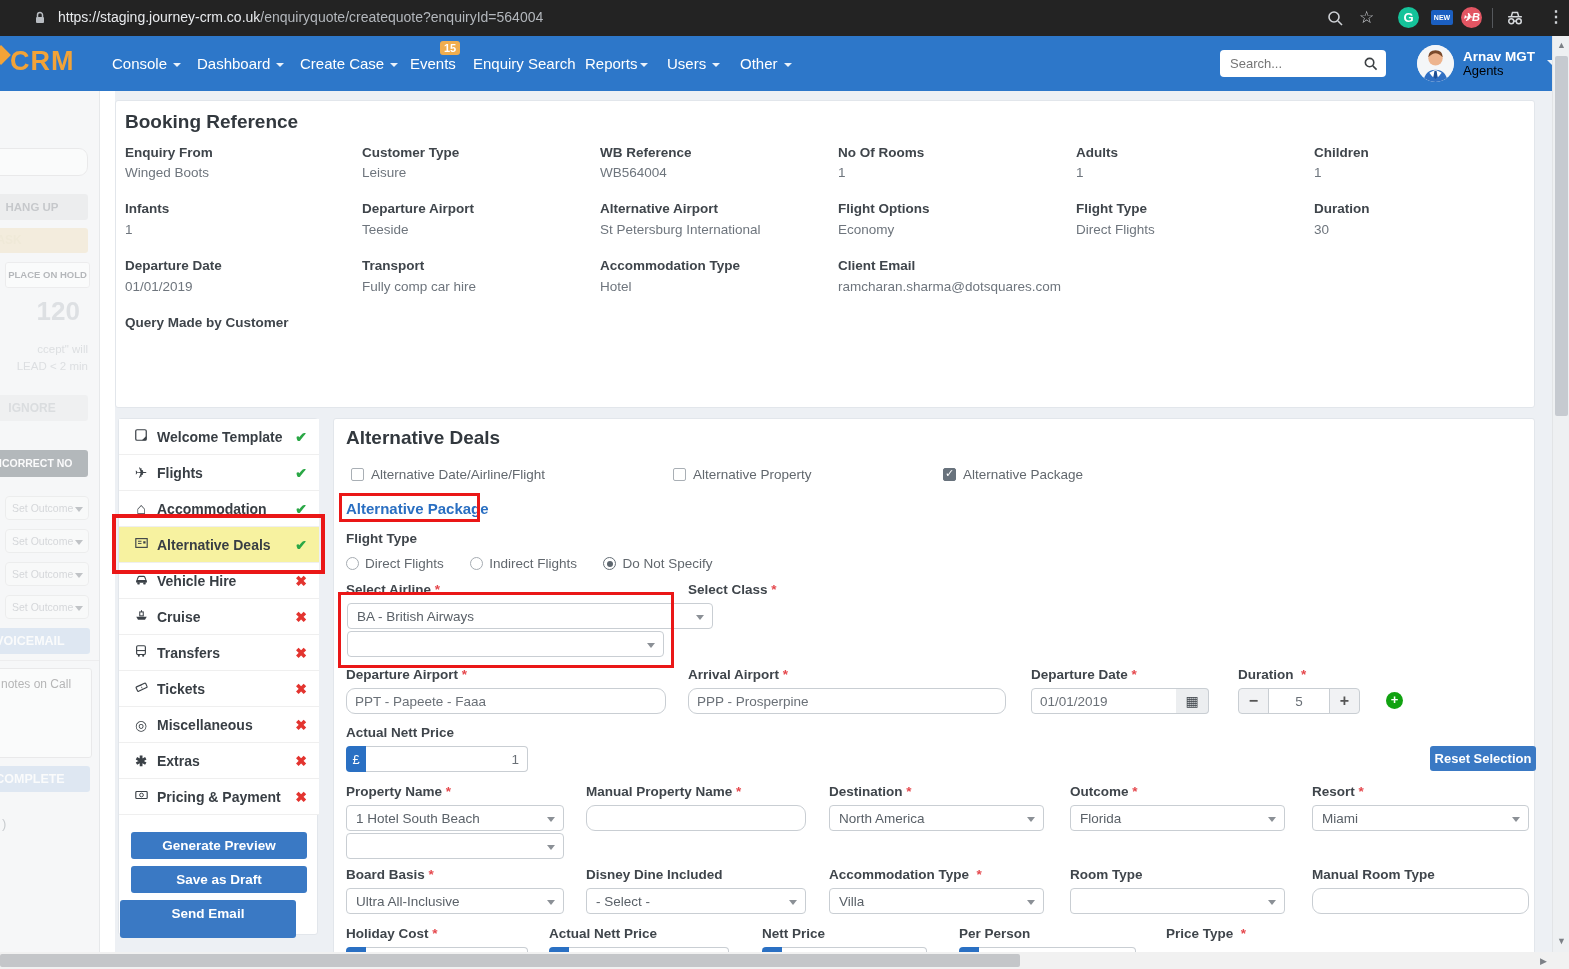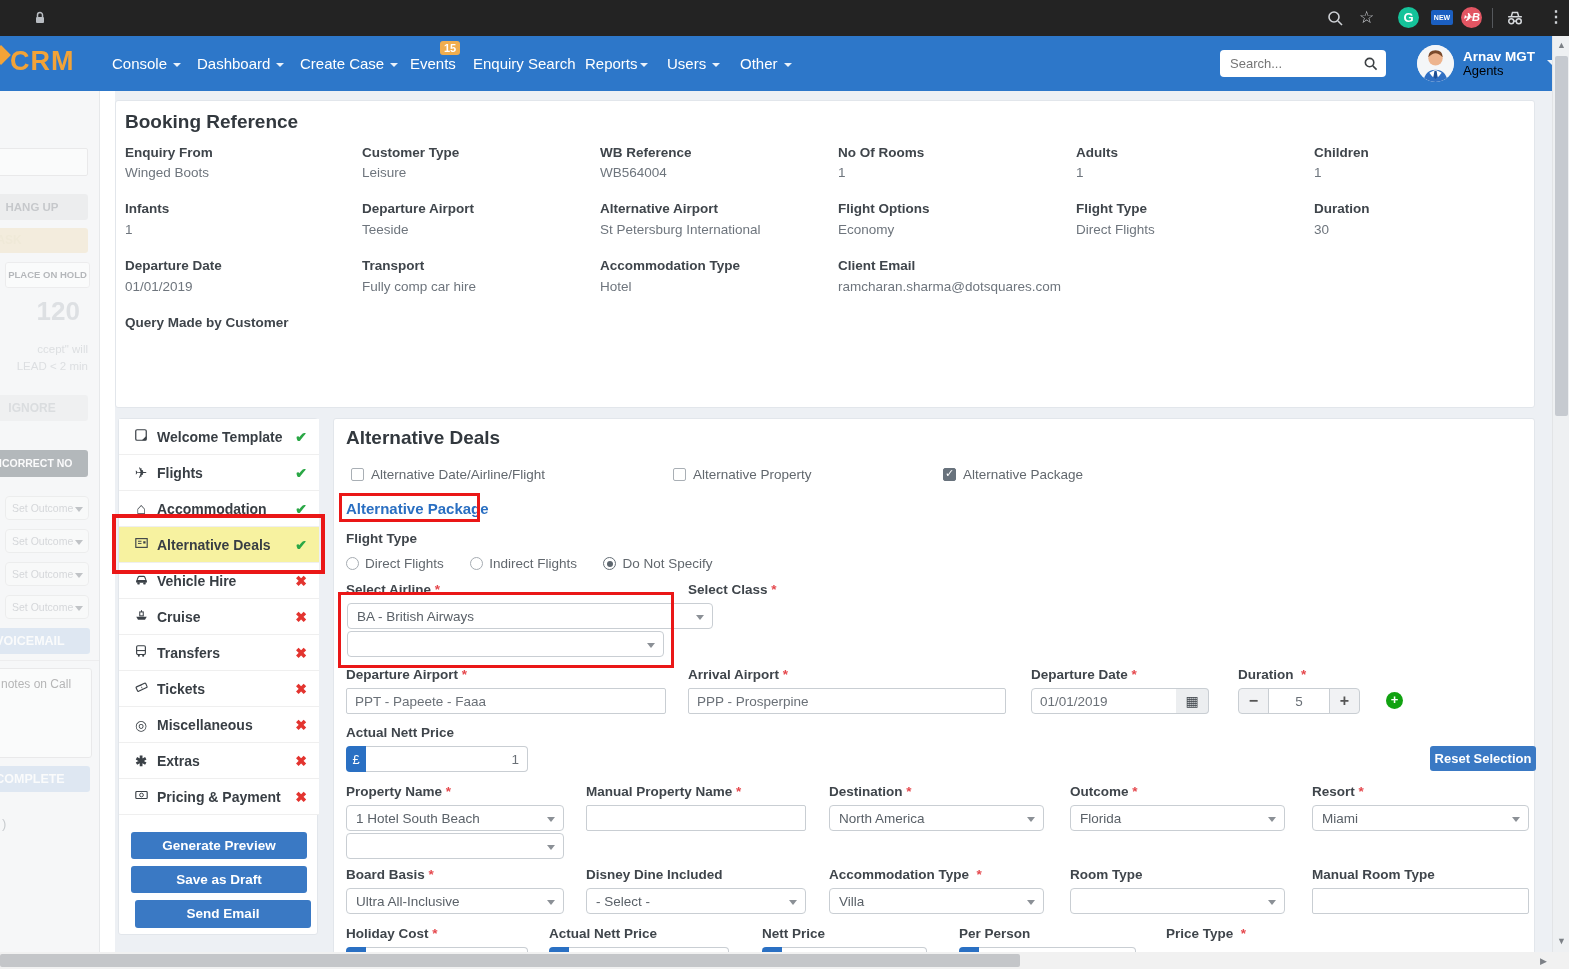--- a/index.html
+++ b/index.html
@@ -42,21 +42,21 @@
 
   
   .card{position:absolute;background:#fff;border:1px solid #e2e6eb;border-radius:3px}
   .lbl{position:absolute;font-size:13.5px;font-weight:bold;color:#3f454b;white-space:nowrap}
   .val{position:absolute;font-size:13.5px;color:#6e757d;white-space:nowrap}
   .req{color:#e5484d;font-weight:bold}
   h1.sect{position:absolute;font-size:19px;color:#32383e}
 
   .sel{position:absolute;height:26px;background:#fff;border:1px solid #c9ced3;border-radius:4px;font-size:13.5px;color:#5a6168;display:flex;align-items:center;padding:0 22px 0 9px;white-space:nowrap;overflow:hidden;cursor:pointer}
   .car{position:absolute;right:8px;top:11px;width:0;height:0;border-left:4px solid transparent;border-right:4px solid transparent;border-top:5px solid #8b9096}
-  .inp{position:absolute;height:26px;border:1px solid #c9ced3;border-radius:2px;font-size:13.5px;color:#6a7077;padding:0 8px;font-family:inherit;background:#fff;outline:none}
+  .inp{position:absolute;height:26px;border:1px solid #c9ced3;border-radius:9px;font-size:13.5px;color:#6a7077;padding:0 8px;font-family:inherit;background:#fff;outline:none}
   .money{position:absolute;height:26px;display:flex}
   .money .cur{width:20px;background:#2a70c3;color:#fff;font-size:13px;display:flex;align-items:center;justify-content:center;border-radius:4px 0 0 4px;flex:none}
   .money input{flex:1;min-width:0;border:1px solid #c9ced3;border-left:none;border-radius:0 4px 4px 0;text-align:right;font-size:13.5px;color:#6a7077;padding:0 8px;font-family:inherit;outline:none}
 
   .cb{width:13px;height:13px;border:1px solid #a9afb5;border-radius:2px;background:#fff;display:inline-block;vertical-align:-2px;position:relative}
   .cb.on{background:#68727c;border-color:#68727c}
   .cb.on::after{content:"✓";color:#fff;font-size:11px;position:absolute;left:1px;top:-2px}
   .cblabel{font-size:13.5px;color:#62686e;margin-left:7px}
   .radio{width:13px;height:13px;border:1px solid #a6acb2;border-radius:50%;background:#fff;display:inline-block;vertical-align:-2px;position:relative}
   .radio.on{border-color:#646d75}
@@ -80,20 +80,21 @@
   textarea{font-family:inherit;outline:none;resize:none}
 </style>
 </head>
 <body>
 
 <div id="browserbar">
   <svg class="abs" style="left:32px;top:10px" width="16" height="16" viewBox="0 0 16 16">
       <path d="M5.5 7 V5 a2.5 2.5 0 0 1 5 0 V7" stroke="#b8bcc1" fill="none" stroke-width="1.5"></path>
       <rect x="4" y="7" width="8" height="6" rx="1" fill="#b8bcc1"></rect>
     </svg>
+  <div class="url"><span>https://staging.journey-crm.co.uk</span><span class="path">/enquiryquote/createquote?enquiryId=564004</span></div>
   <svg class="abs" style="left:1326px;top:9px" width="18" height="18" viewBox="0 0 18 18">
       <circle cx="8" cy="8" r="5" stroke="#cfd2d6" fill="none" stroke-width="1.6"></circle>
       <line x1="12" y1="12" x2="16" y2="16" stroke="#cfd2d6" stroke-width="1.6"></line>
     </svg>
   <div class="bicon" style="left:1359px;top:7px;font-size:17px">☆</div>
   <div class="abs" style="left:1398px;top:7px;width:21px;height:21px;border-radius:50%;background:#15c39a;color:#fff;font-size:13px;font-weight:bold;text-align:center;line-height:21px">G</div>
   <div class="abs" style="left:1431px;top:10px;width:22px;height:15px;background:#1b5fc1;color:#fff;font-size:7px;font-weight:bold;text-align:center;line-height:15px;border-radius:2px">NEW</div>
   <div class="abs" style="left:1461px;top:7px;width:21px;height:21px;border-radius:50%;background:#e25563;color:#fff;font-size:11px;font-weight:bold;font-style:italic;text-align:center;line-height:21px">✈B</div>
   <div class="abs" style="left:1492px;top:8px;width:1px;height:20px;background:#55585c"></div>
   <svg class="abs" style="left:1505px;top:8px" width="20" height="20" viewBox="0 0 16 16">
@@ -298,21 +299,21 @@
   <div class="mitem" style="top:360px">
     <span class="micon"><svg width="15" height="14" viewBox="0 0 16 16">
           <rect x="1.5" y="4" width="13" height="8" rx="1" stroke="#3b4147" fill="none" stroke-width="1.3"></rect>
           <circle cx="8" cy="8" r="2.1" stroke="#3b4147" fill="none" stroke-width="1.1"></circle>
         </svg></span>
     <span class="mlabel">Pricing &amp; Payment</span>
       <span class="mstatus no">✖</span>
   </div>
   <div class="btnblue" style="left:12px;top:413px;width:176px;height:27px;line-height:27px">Generate Preview</div>
   <div class="btnblue" style="left:12px;top:447px;width:176px;height:27px;line-height:27px">Save as Draft</div>
-  <div class="btnblue" style="left:16px;top:481px;width:176px;height:28px;line-height:27px">Send Email</div>
+  <div class="btnblue" style="left:1px;top:481px;width:176px;height:38px;line-height:27px">Send Email</div>
 </div>
 
 <div class="redbox" style="left:112px;top:514px;width:213px;height:60px;border-width:4px"></div>
 
 <div class="card" style="left:333px;top:418px;width:1202px;height:551px">
   <h1 class="sect" style="left:12px;top:8px">Alternative Deals</h1>
 
   <div class="abs" style="left:17px;top:46px"><span class="cb"></span><span class="cblabel">Alternative Date/Airline/Flight</span></div>
   <div class="abs" style="left:339px;top:46px"><span class="cb"></span><span class="cblabel">Alternative Property</span></div>
   <div class="abs" style="left:609px;top:46px"><span class="cb on"></span><span class="cblabel">Alternative Package</span></div>

